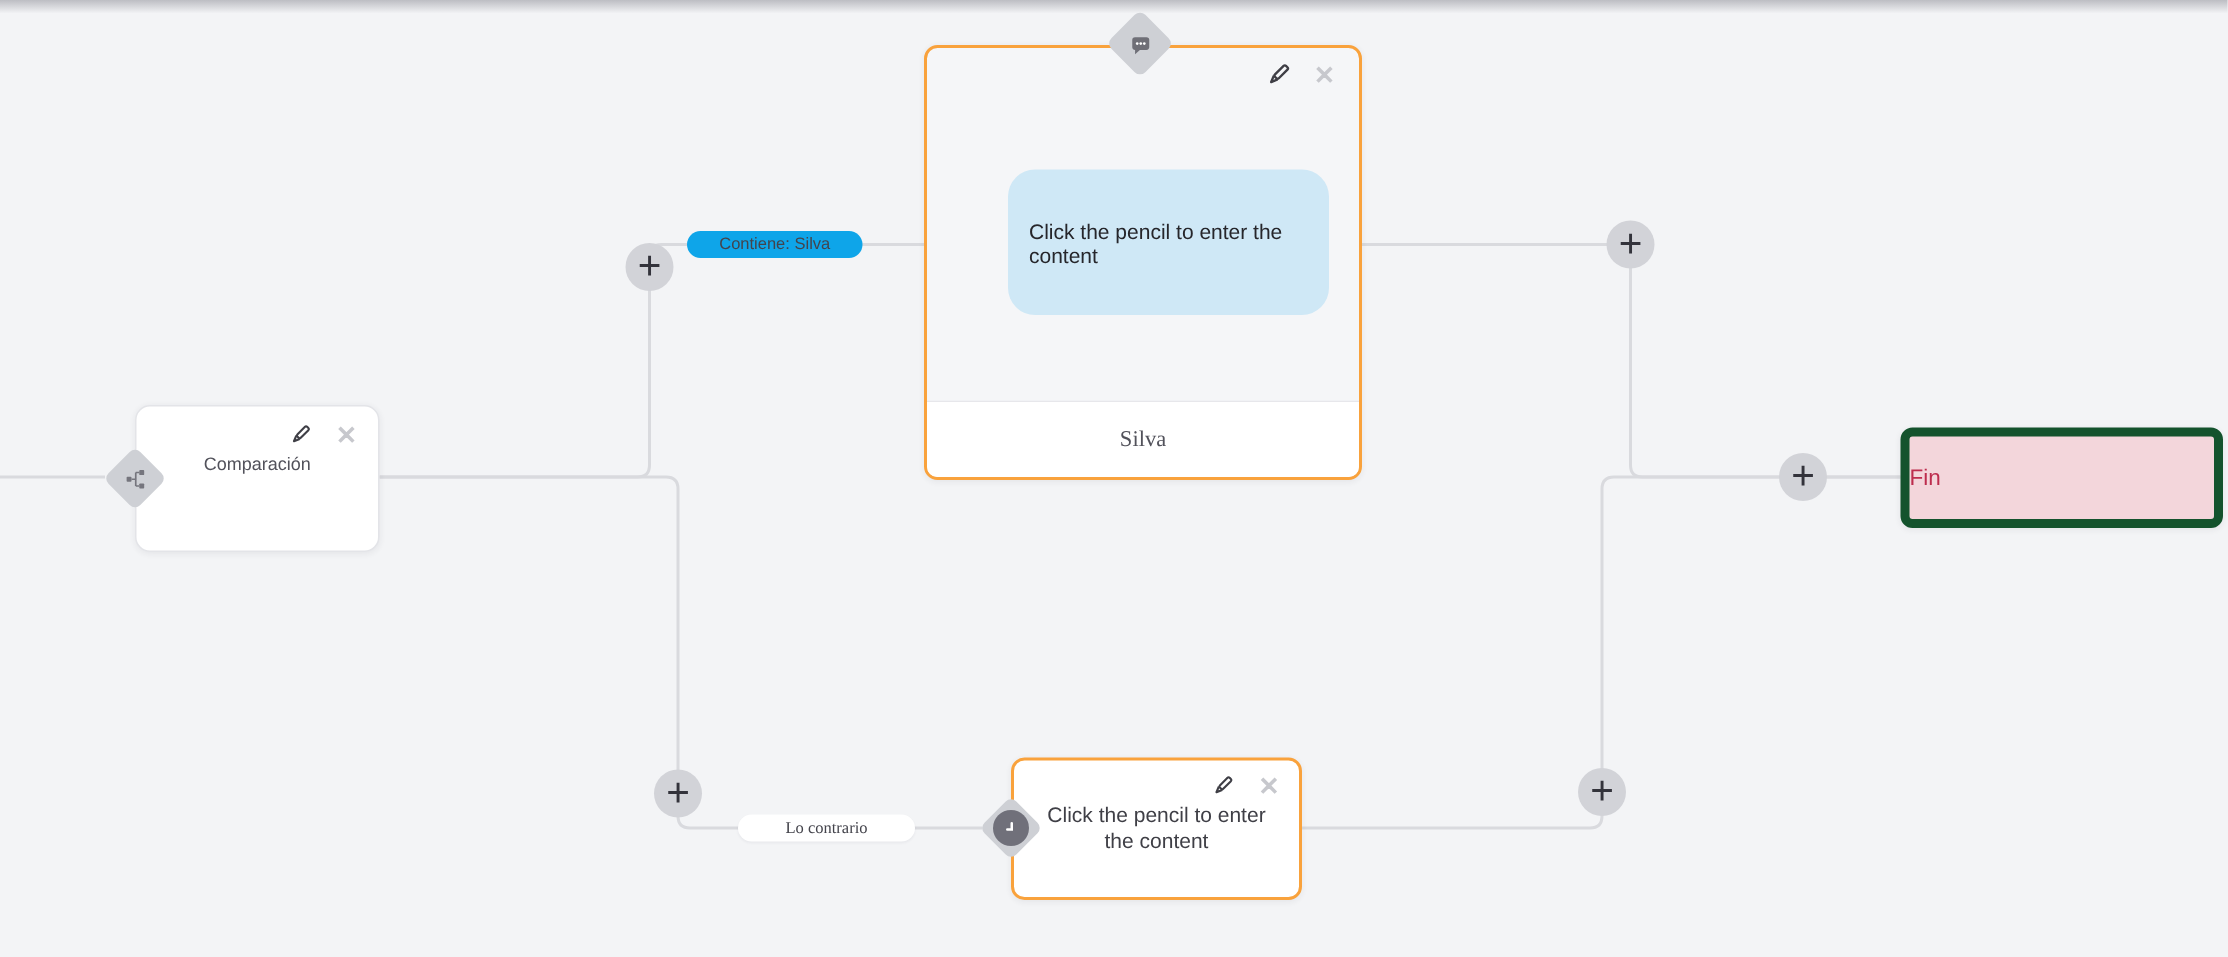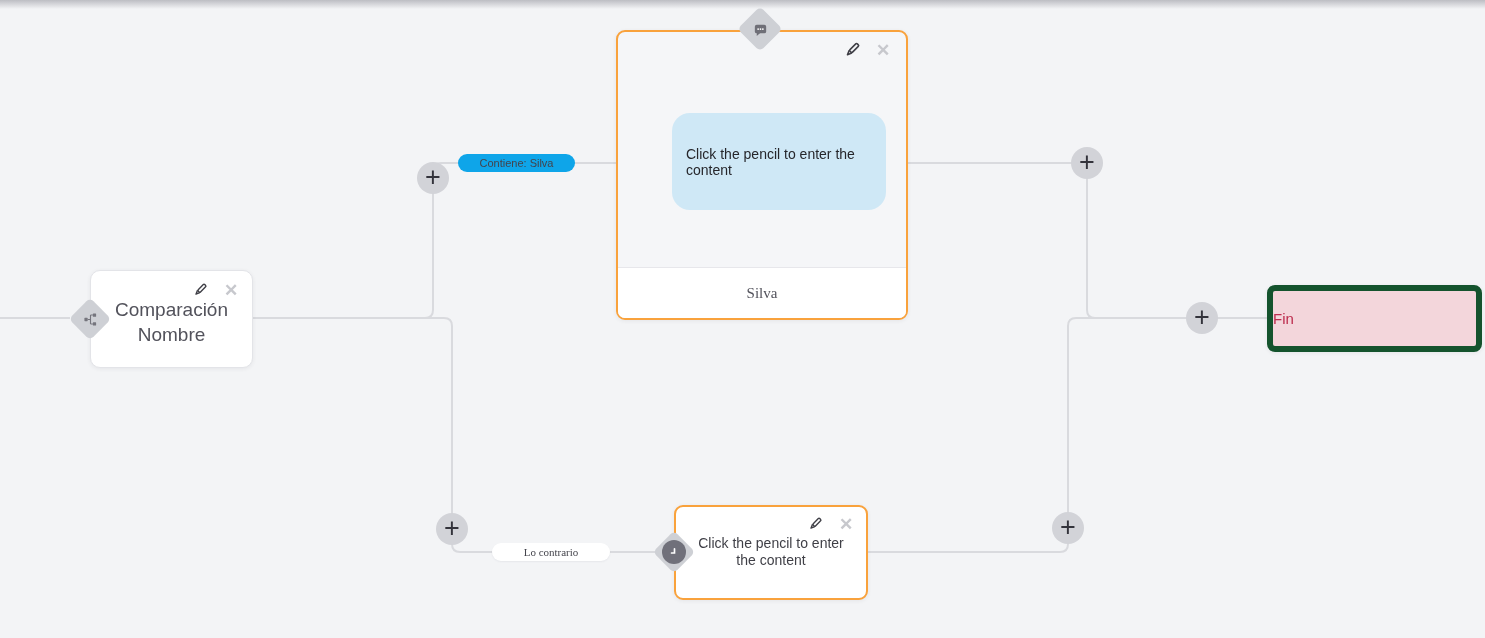--- a/index.html
+++ b/index.html
@@ -19,21 +19,21 @@
   
   .node{position:absolute;border-radius:9px;box-sizing:border-box;z-index:2;
         box-shadow:0 1px 4px rgba(40,40,60,.07);}
   .node-actions{position:absolute;top:10px;right:12px;display:flex;gap:13px;align-items:center;z-index:5;}
   .icon-btn{width:18px;height:18px;display:flex;align-items:center;justify-content:center;cursor:pointer;}
   .x-glyph{color:#c7c8cd;font-size:17px;font-weight:bold;line-height:1;}
 
   
   .condition-node{left:90px;top:270px;width:163px;height:98px;background:#ffffff;
                   border:1px solid #e3e4e8;border-radius:10px;}
-  .condition-title{margin-top:26px;text-align:center;font-size:19px;color:#52525b;line-height:25px;}
+  .condition-title{margin-top:26px;text-align:center;font-size:12px;color:#52525b;line-height:25px;}
 
   
   .message-node{left:616px;top:30px;width:292px;height:290px;background:#f5f6f8;
                 border:2px solid #f9a23c;}
   .msg-bubble{position:absolute;left:54px;top:81px;width:214px;height:97px;background:#cfe8f6;
               border-radius:18px;display:flex;align-items:center;box-sizing:border-box;
               padding:0 18px 0 14px;}
   .msg-bubble-text{font-size:14px;color:#26262b;line-height:16px;}
   .msg-footer{position:absolute;left:0;right:0;bottom:0;height:50px;background:#ffffff;
               border-top:1px solid #e7e7eb;border-radius:0 0 7px 7px;
@@ -107,21 +107,20 @@
             <path d="M6.5 10 L8.1 13.8 L9.7 10" fill="none" stroke="#3f3f46" stroke-width="1.4" stroke-linejoin="round"></path>
           </g>
         </svg>
       </div>
       <div class="icon-btn">
         <span class="x-glyph">✕</span>
       </div>
     </div>
     <div class="condition-title">
       <div>Comparación</div>
-      <div>Nombre</div>
     </div>
   </div>
 
   <div class="diamond-port port-left-cond">
     <div class="diamond-shape"></div>
     <div class="port-icon">
       <svg width="15" height="15" viewBox="0 0 16 16">
         <g fill="#75757d" stroke="#75757d">
           <rect x="1.5" y="6.25" width="3.5" height="3.5" rx="0.6" stroke="none"></rect>
           <rect x="10.5" y="1.5" width="3.5" height="3.5" rx="0.6" stroke="none"></rect>

